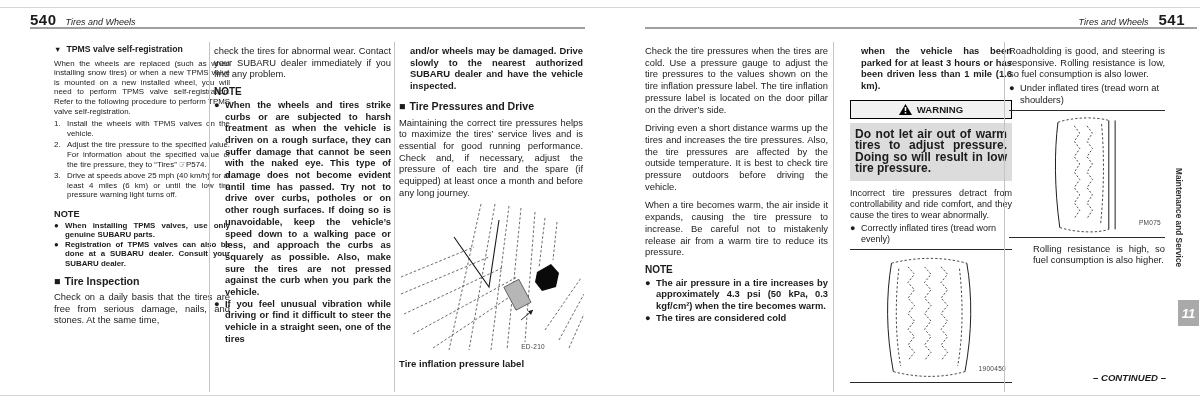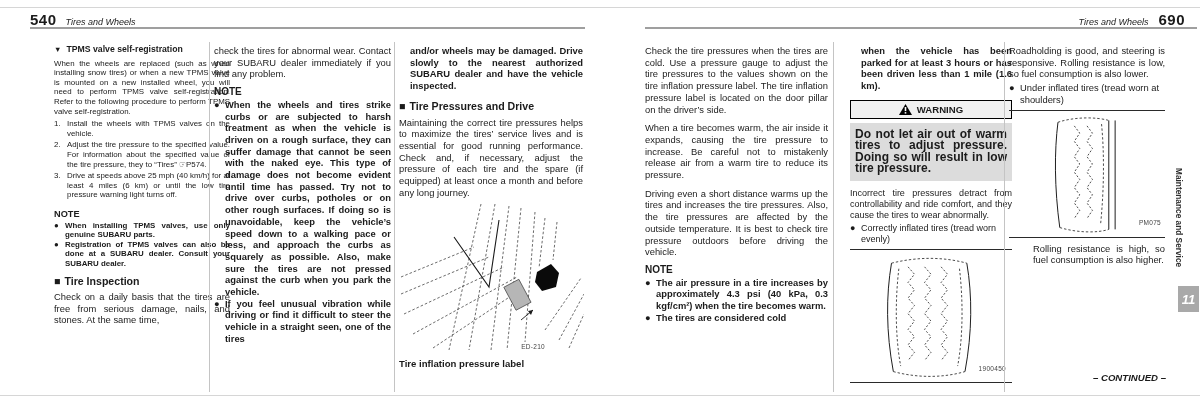--- a/index.html
+++ b/index.html
@@ -56,21 +56,21 @@
   .fig { position:relative; }
   .fig svg { display:block; margin:0 auto; }
   .figcode { position:absolute; font-size:6.5px; color:#444; letter-spacing:0.3px; }
   .caption { font-weight:bold; font-size:9.6px; margin-top:4px; }
   .fig-rule { height:1px; background:#2a2a2a; margin:4px 0; }
 
   
   .vside { position:absolute; left:1184px; top:168px; transform:rotate(90deg);
            transform-origin:0 0; white-space:nowrap; font-size:8.3px;
            font-weight:bold; color:#2e2e2e; }
-  .tab { position:absolute; left:1178px; top:286px; width:21px; height:26px;
+  .tab { position:absolute; left:1178px; top:300px; width:21px; height:26px;
          background:#a9a9a9; color:#fff; font-style:italic; font-weight:bold;
          font-size:13px; display:flex; align-items:center; justify-content:center; }
   .footer { position:absolute; left:1000px; top:372px; width:166px; text-align:right;
             font-weight:bold; font-style:italic; font-size:9.6px; }
 
   line, path, rect.sk, polygon.sk { vector-effect:non-scaling-stroke; }
 </style>
 </head>
 <body>
 
@@ -164,32 +164,32 @@
         <path d="M122,118 L134,108" stroke="#1a1a1a" stroke-width="0.9" fill="none"></path>
         <path d="M134,108 l-5,1 3,4 z" fill="#1a1a1a"></path>
       </svg>
       <span class="figcode" style="right:38px;bottom:2px;">ED-210</span>
     </div>
     <div class="caption">Tire inflation pressure label</div>
   </div>
 
   <div class="ph ph-right">
     <span class="ptitle">Tires and Wheels</span>
-    <span class="pnum">690</span>
+    <span class="pnum">541</span>
   </div>
   <div class="hrule" style="left:645px;width:552px;"></div>
 
   <div class="col body" style="left:645px;width:183px;">
     <div class="jus">Check the tire pressures when the tires are cold. Use a pressure gauge to adjust the tire pressures to the values shown on the tire inflation pressure label. The tire inflation pressure label is located on the door pillar on the driver’s side.</div>
+    <div class="jus gap">Driving even a short distance warms up the tires and increases the tire pressures. Also, the tire pressures are affected by the outside temperature. It is best to check tire pressure outdoors before driving the vehicle.</div>
     <div class="jus gap">When a tire becomes warm, the air inside it expands, causing the tire pressure to increase. Be careful not to mistakenly release air from a warm tire to reduce its pressure.</div>
-    <div class="jus gap">Driving even a short distance warms up the tires and increases the tire pressures. Also, the tire pressures are affected by the outside temperature. It is best to check tire pressure outdoors before driving the vehicle.</div>
     <div class="note-h big">NOTE</div>
     <div class="li b">
       <span class="mk">●</span>
-      <span class="tx jus">The air pressure in a tire increases by approximately 4.3 psi (40 kPa, 0.3 kgf/cm²) when the tire becomes warm.</span>
+      <span class="tx jus">The air pressure in a tire increases by approximately 4.3 psi (50 kPa, 0.3 kgf/cm²) when the tire becomes warm.</span>
     </div>
     <div class="li b">
       <span class="mk">●</span>
       <span class="tx jus">The tires are considered cold</span>
     </div>
   </div>
 
   <div class="vr" style="left:833px;"></div>
 
   <div class="col" style="left:838px;width:162px;margin-left:12px;">

